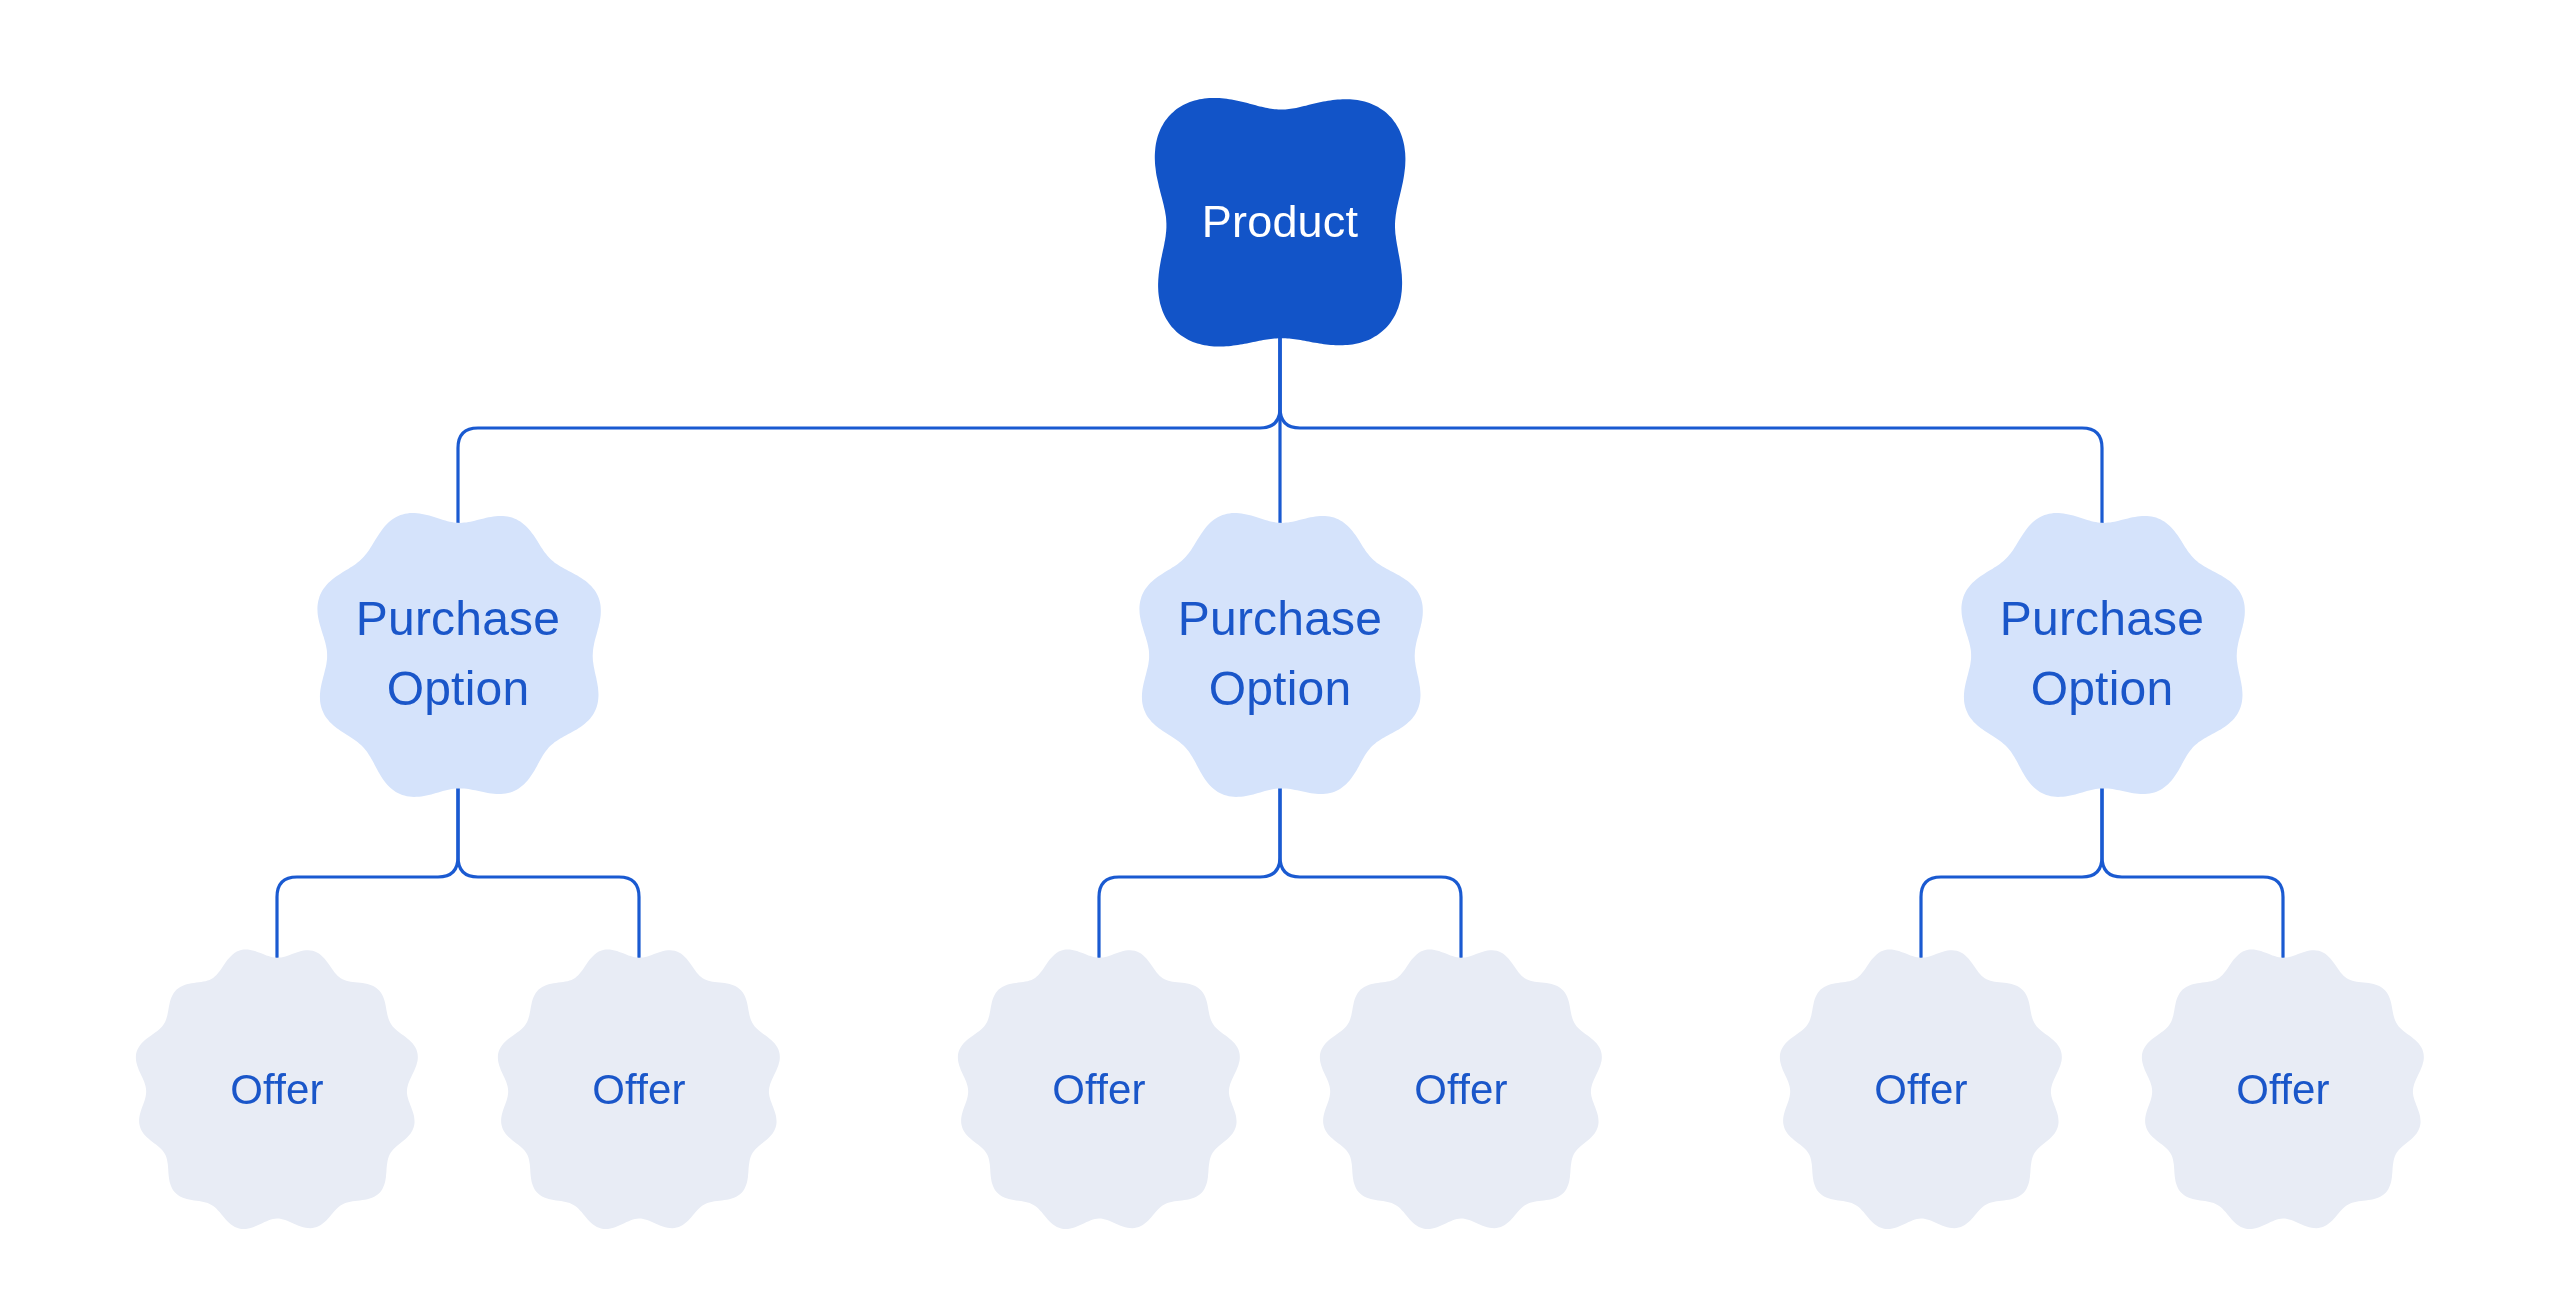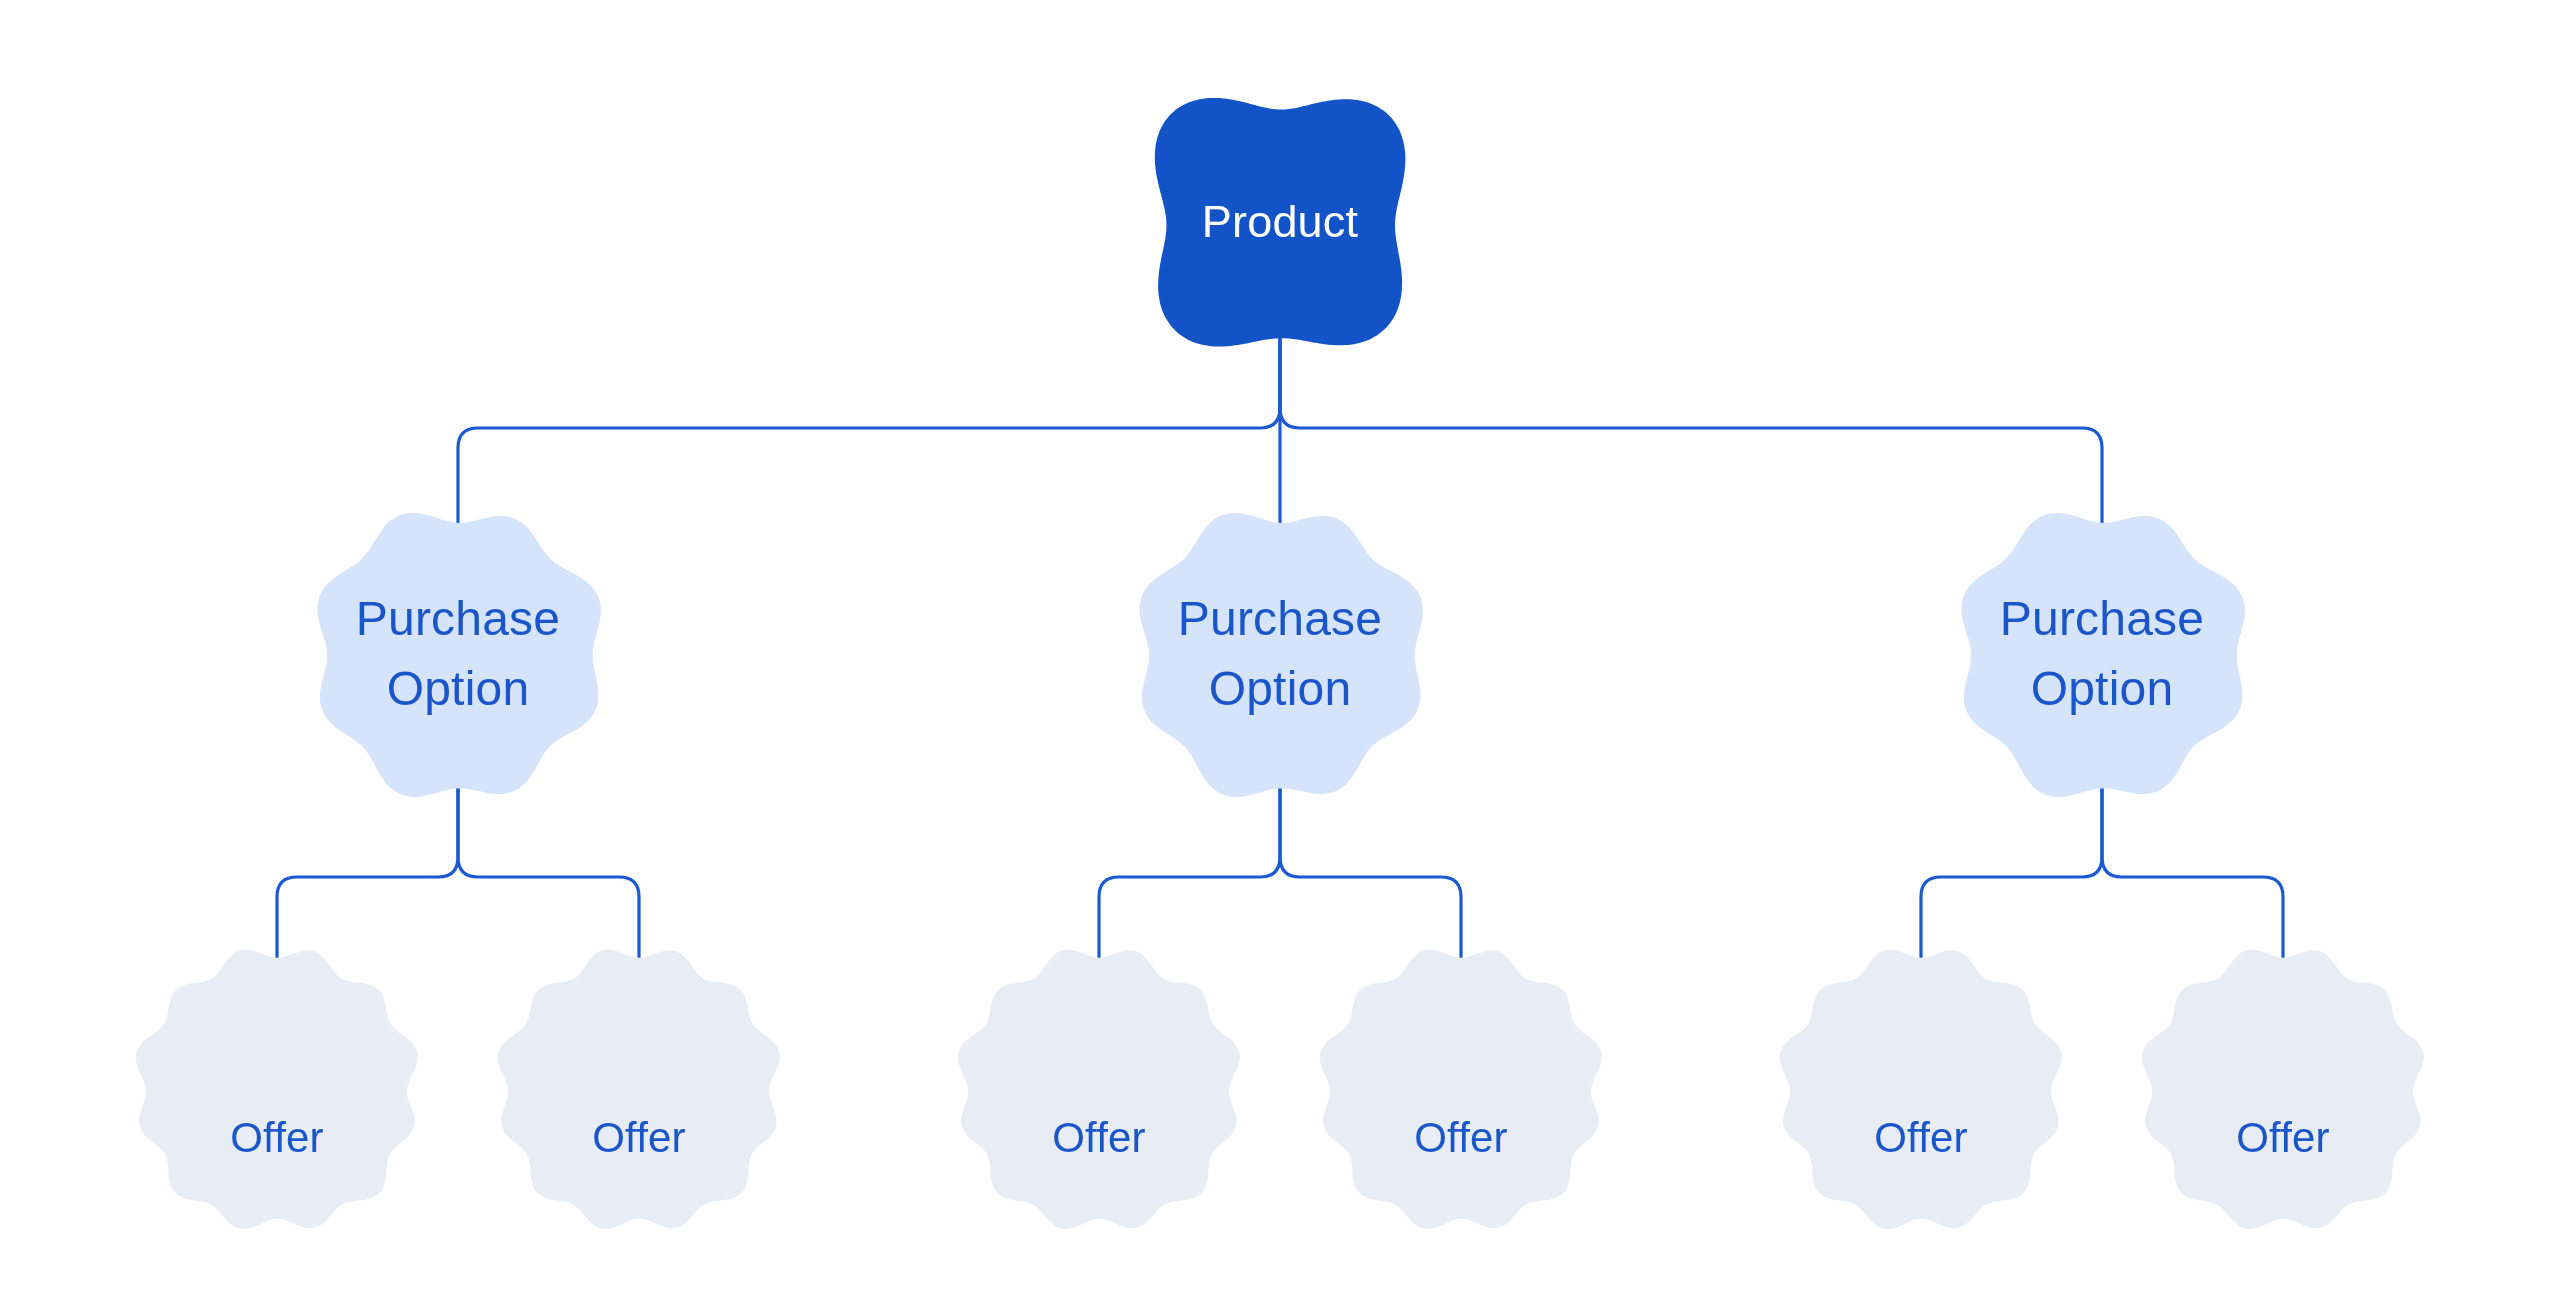--- a/index.html
+++ b/index.html
@@ -44,21 +44,20 @@
     white-space: nowrap;
   }
   .po-label {
     font-size: 48px;
     line-height: 1.45;
     width: 280px;
   }
   .offer-label {
     font-size: 42px;
     white-space: nowrap;
-    margin-top: 48px;
   }
 </style>
 </head>
 <body>
 
 <div class="stage" id="stage" style="background: rgb(255, 255, 255);">
   <svg id="diagram-svg" viewBox="0 0 2560 1312">
       <path d="M 1280 330 L 1280 408 Q 1280 428 1260 428 L 478 428 Q 458 428 458 448 L 458 526" fill="none" stroke="#1A5AD1" stroke-width="3.2"></path>
       <path d="M 1280 330 L 1280 526" fill="none" stroke="#1A5AD1" stroke-width="3.2"></path>
       <path d="M 1280 330 L 1280 408 Q 1280 428 1300 428 L 2082 428 Q 2102 428 2102 448 L 2102 526" fill="none" stroke="#1A5AD1" stroke-width="3.2"></path>

